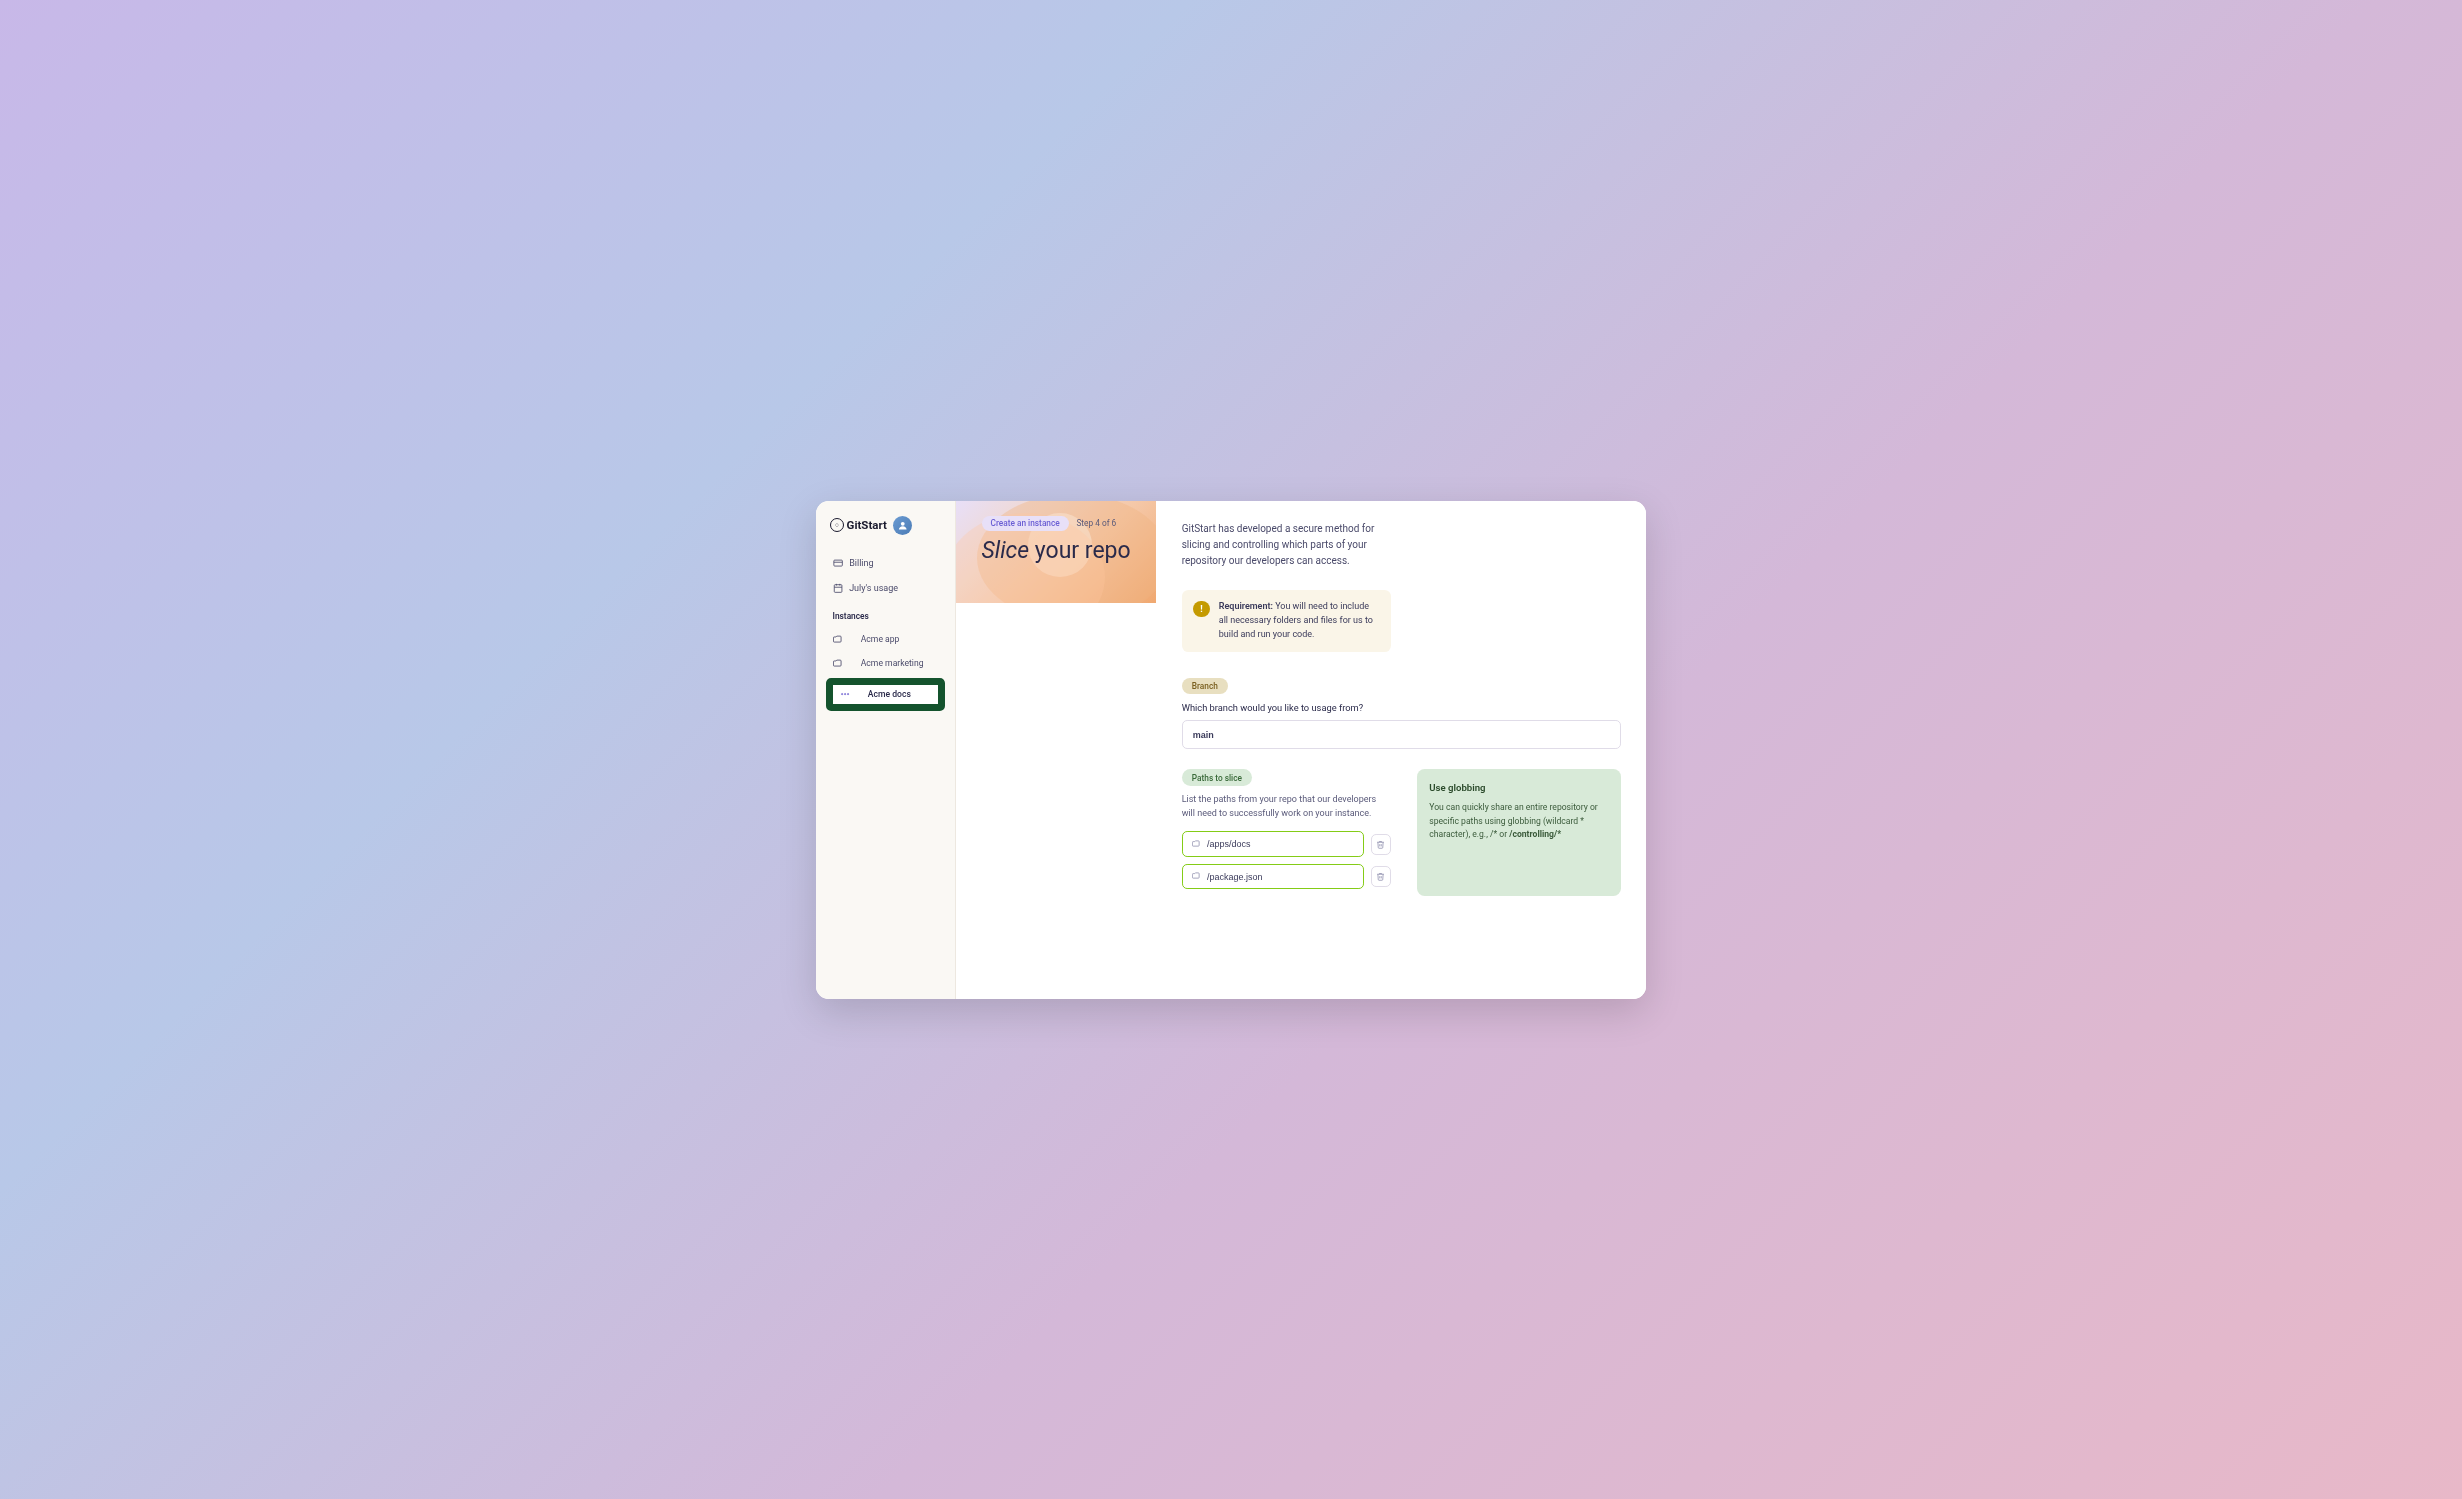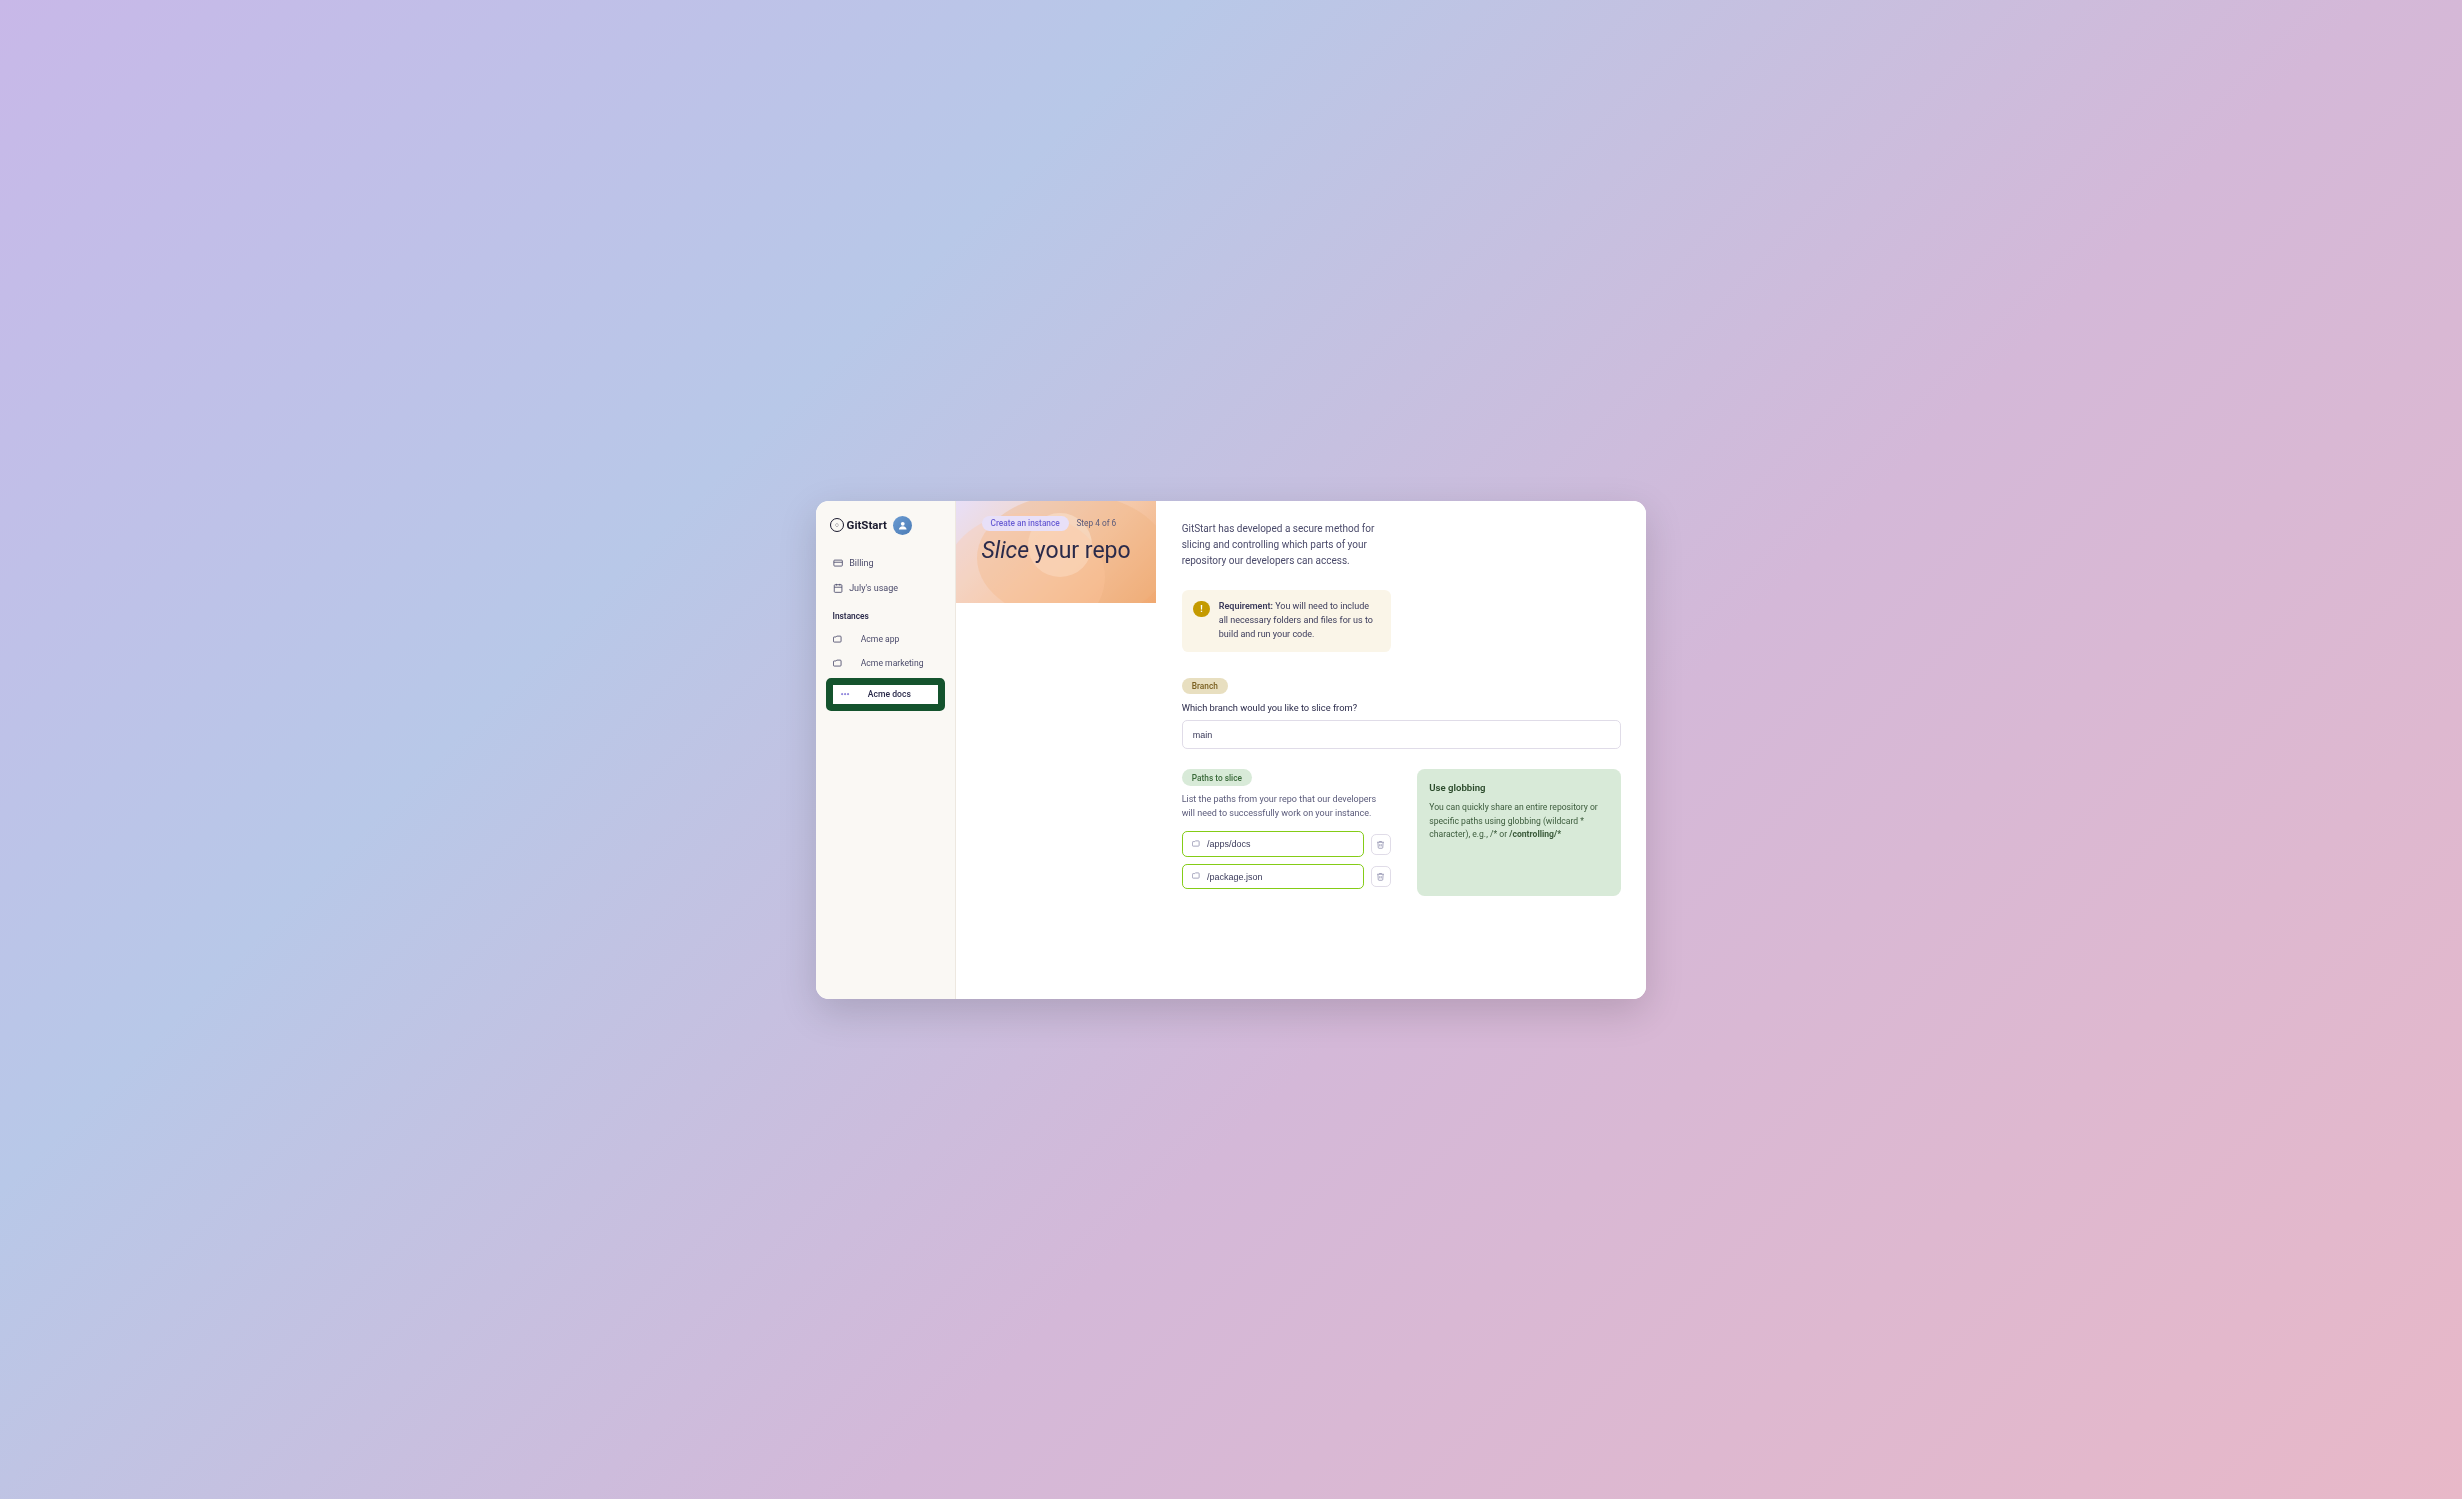--- a/index.html
+++ b/index.html
@@ -286,20 +286,21 @@
     }
     .branch-input {
       width: 100%;
       padding: 8.3px 10.2px;
       border: 1px solid #e0dce8;
       border-radius: 5.1px;
       font-size: 9px;
       color: #3a3a5a;
       outline: none;
       background: white;
+      font-weight: bold;
     }
     
     .paths-section {
       margin-top: 20.4px;
     }
     .paths-two-col {
       display: grid;
       grid-template-columns: 1fr 204px;
       gap: 25.5px;
     }
@@ -471,21 +472,21 @@
             <div class="warning-icon">!</div>
             <p class="requirement-text">
               <strong>Requirement:</strong><span> You will need to include all necessary folders and files for us to build and run your code.</span>
             </p>
           </div>
         </div>
       </div>
 
       <div>
         <span class="section-tag branch-tag">Branch</span>
-        <p class="section-question">Which branch would you like to slice from?</p>
+        <p class="section-question">Which branch would you like to usage from?</p>
         <input class="branch-input" type="text" value="main" style="">
       </div>
 
       <div class="paths-section">
         <div class="paths-two-col">
           <div>
             <span class="section-tag paths-tag">Paths to slice</span>
             <p class="section-desc">List the paths from your repo that our developers will need to successfully work on your instance.</p>
 
             <div class="path-input-row">

